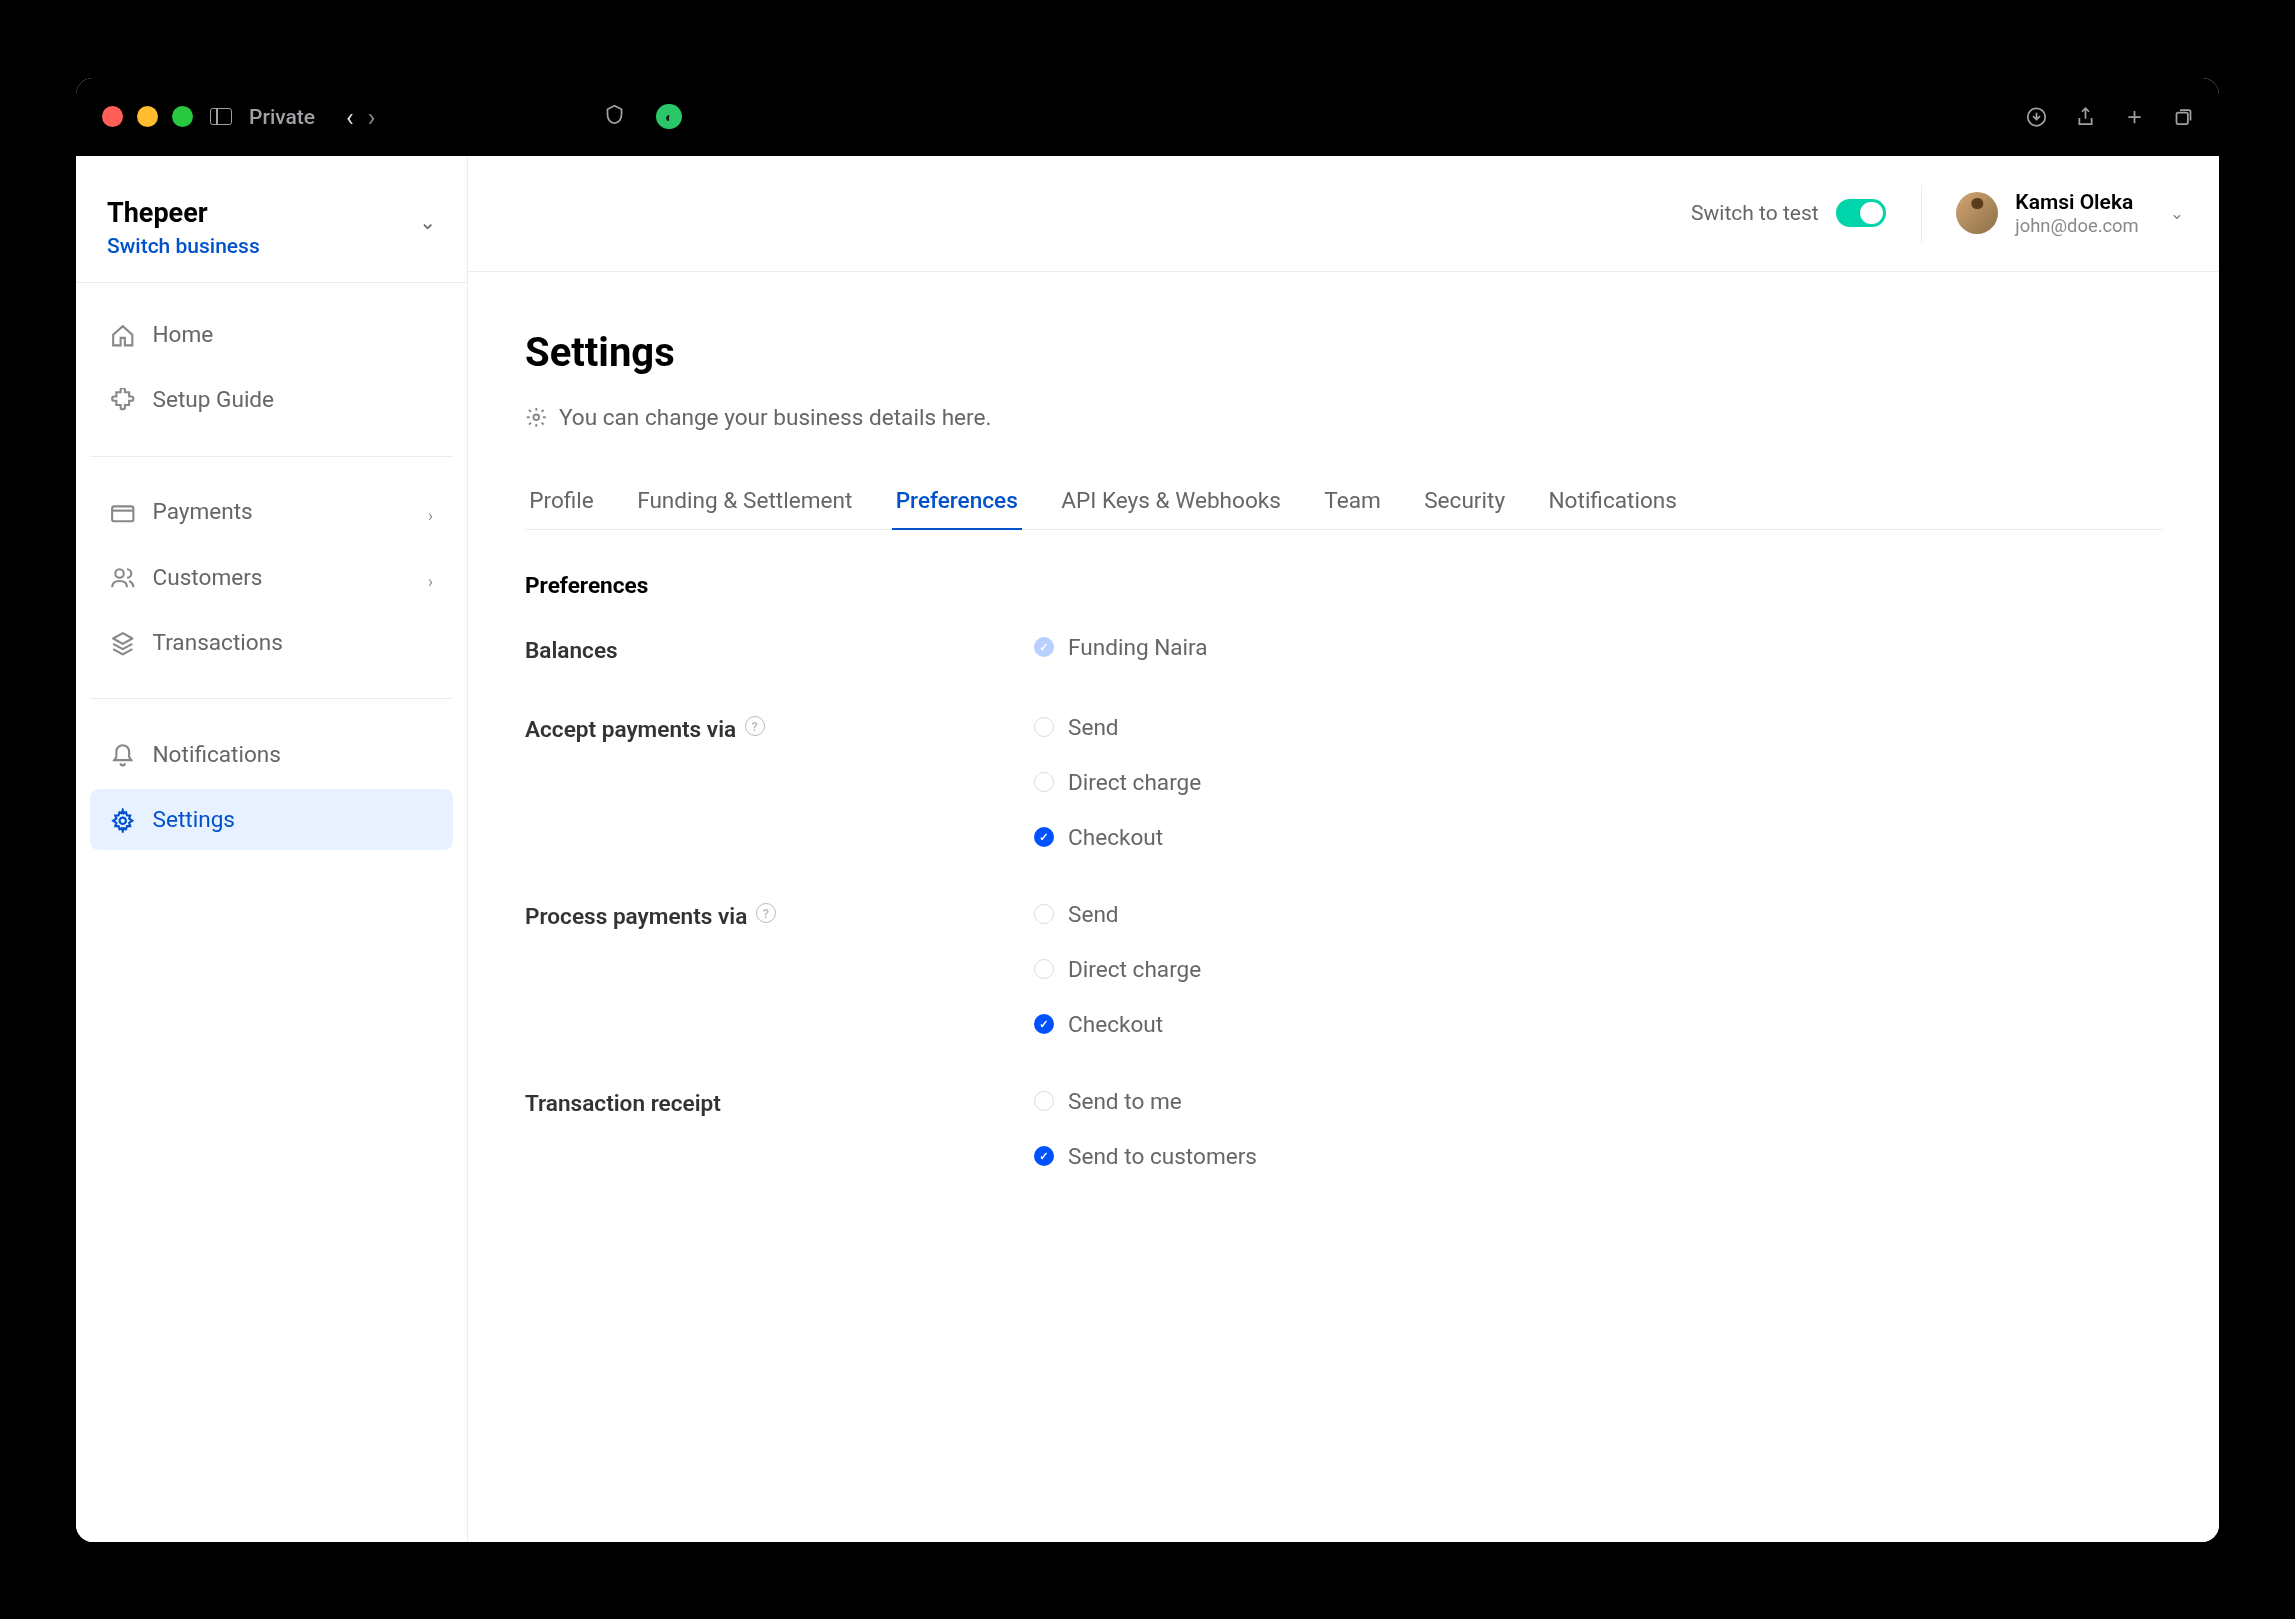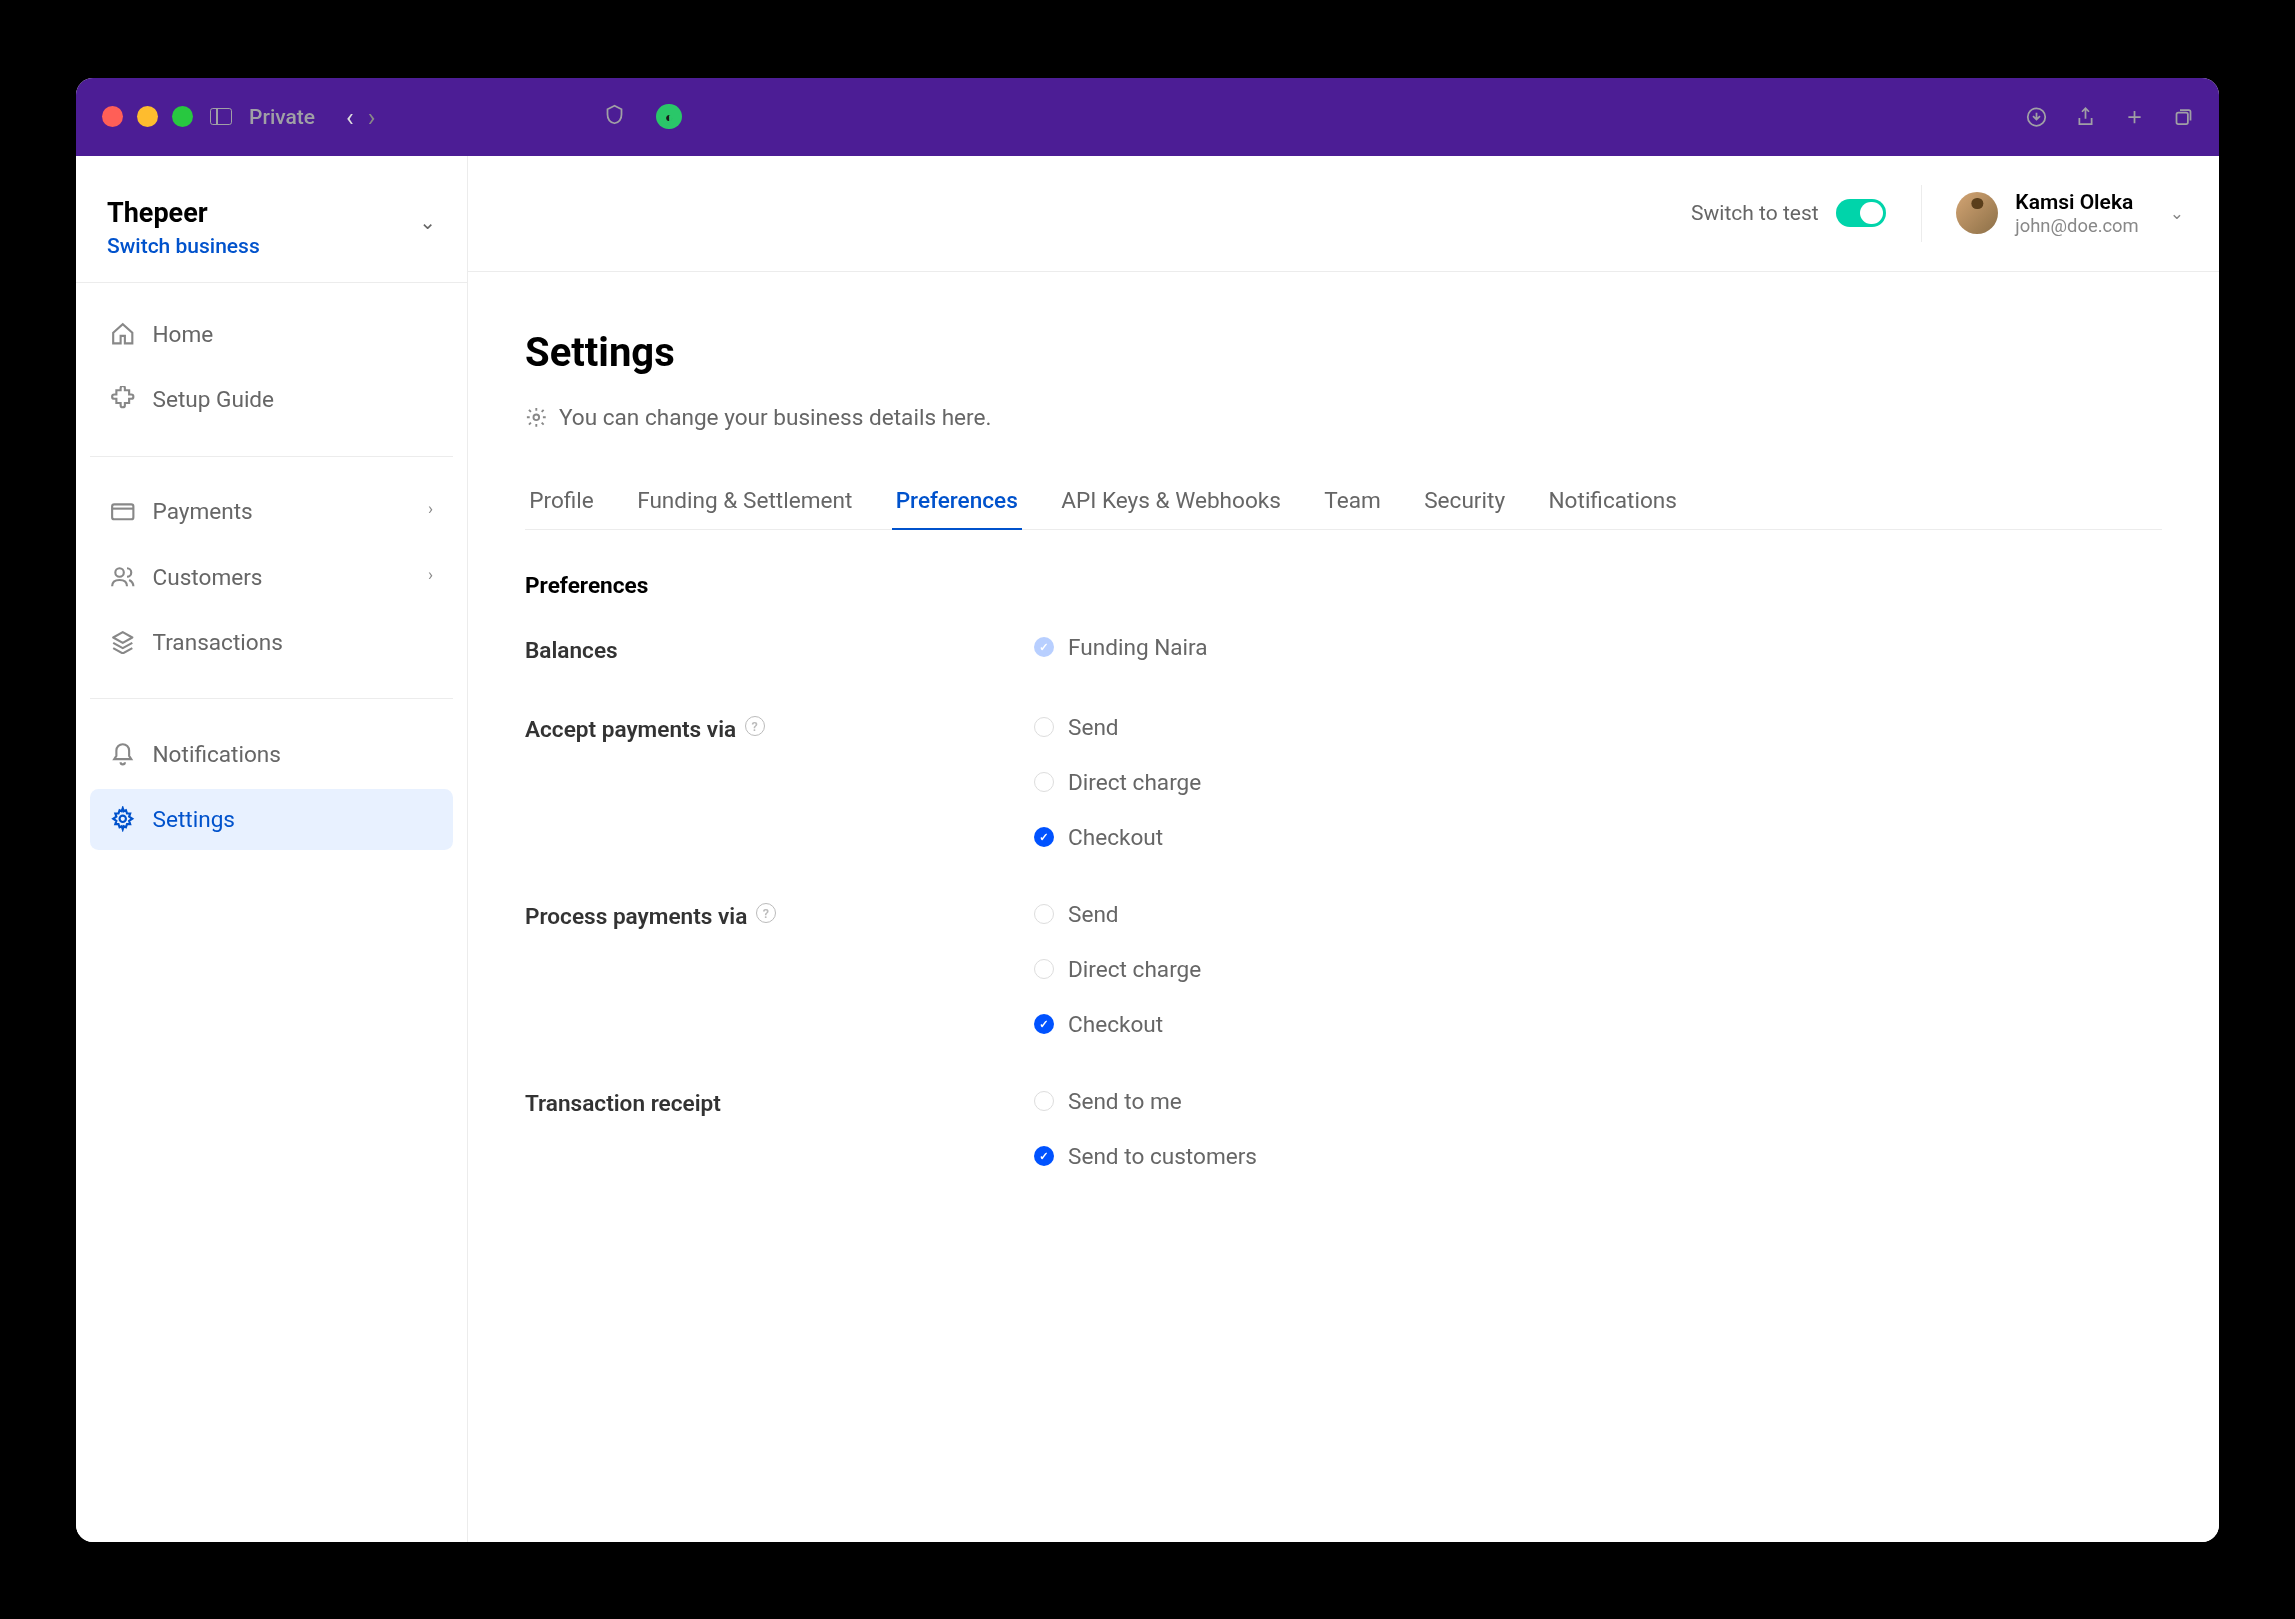--- a/index.html
+++ b/index.html
@@ -1,20 +1,20 @@
 <!DOCTYPE html>
 <html style="font-size:11.3px"><head>
   <meta charset="utf-8">
   <style>
     * { margin: 0; padding: 0; box-sizing: border-box; font-family: -apple-system, BlinkMacSystemFont, 'Segoe UI', Roboto, sans-serif; }
     body { background: #000; width: 2295px; height: 1619px; display: flex; align-items: center; justify-content: center; }
     .window { width: 2143px; height: 1464px; background: #fff; border-radius: 17px; overflow: hidden; box-shadow: 0 14px 42px rgba(0,0,0,0.5); display: flex; flex-direction: column; }
     
     
-    .chrome { background: #4c1d95; height: 78px; display: flex; align-items: center; padding: 0 25.5px; gap: 17px; }
+    .chrome { background: #000000; height: 78px; display: flex; align-items: center; padding: 0 25.5px; gap: 17px; }
     .traffic-lights { display: flex; gap: 14px; }
     .tl { width: 21px; height: 21px; border-radius: 50%; }
     .tl-red { background: #ff5f57; }
     .tl-yellow { background: #febc2e; }
     .tl-green { background: #28c840; }
     .chrome-btn { color: #a0a0a5; display: flex; align-items: center; gap: 8.5px; font-size: 21px; }
     .chrome-sidebar-icon { width: 22.6px; height: 17px; border: 1.4px solid #a0a0a5; border-radius: 2.8px; position: relative; }
     .chrome-sidebar-icon::before { content: ''; position: absolute; left: 5.7px; top: 0; bottom: 0; width: 1.4px; background: #a0a0a5; }
     .private-label { color: #a0a0a5; font-size: 21px; font-weight: 500; }
     .nav-arrows { display: flex; gap: 14px; margin-left: 14px; }
@@ -33,21 +33,21 @@
     .app { flex: 1; display: flex; background: #fff; }
     .sidebar { width: 392px; border-right: 0.7px solid #ececec; display: flex; flex-direction: column; }
     .brand-section { padding: 31px 31px 24px; border-bottom: 0.7px solid #ececec; display: flex; align-items: center; justify-content: space-between; }
     .brand-left { display: flex; flex-direction: column; gap: 5.7px; margin-top: 10px; }
     .brand-name { font-size: 27px; font-weight: 700; color: #000; }
     .switch-link { color: #0052cc; font-size: 21px; font-weight: 500; }
     .brand-chevron { color: #666; font-size: 20px; }
     
     .nav-list { padding: 21px 14px; display: flex; flex-direction: column; gap: 4.2px; }
     .nav-divider { height: 0.7px; background: #ececec; margin: 21px 0; }
-    .nav-item { display: flex; align-items: flex-start; gap: 17px; padding: 17px 20px; border-radius: 8.5px; color: #666; font-size: 22.6px; cursor: pointer; }
+    .nav-item { display: flex; align-items: flex-end; gap: 17px; padding: 17px 20px; border-radius: 8.5px; color: #666; font-size: 22.6px; cursor: pointer; }
     .nav-item.active { background: #e8f1ff; color: #0052cc; }
     .nav-item.active .nav-icon { color: #0052cc; }
     .nav-icon { width: 25.5px; height: 25.5px; display: flex; align-items: center; justify-content: center; color: #888; flex-shrink: 0; }
     .nav-chevron { margin-left: auto; color: #888; font-size: 17px; }
     
     
     .main { flex: 1; display: flex; flex-direction: column; }
     .topbar { height: 116px; border-bottom: 0.7px solid #ececec; display: flex; align-items: center; justify-content: flex-end; padding: 4px 35px; gap: 35px; }
     .test-toggle { display: flex; align-items: center; gap: 17px; }
     .test-label { color: #666; font-size: 21px; }

